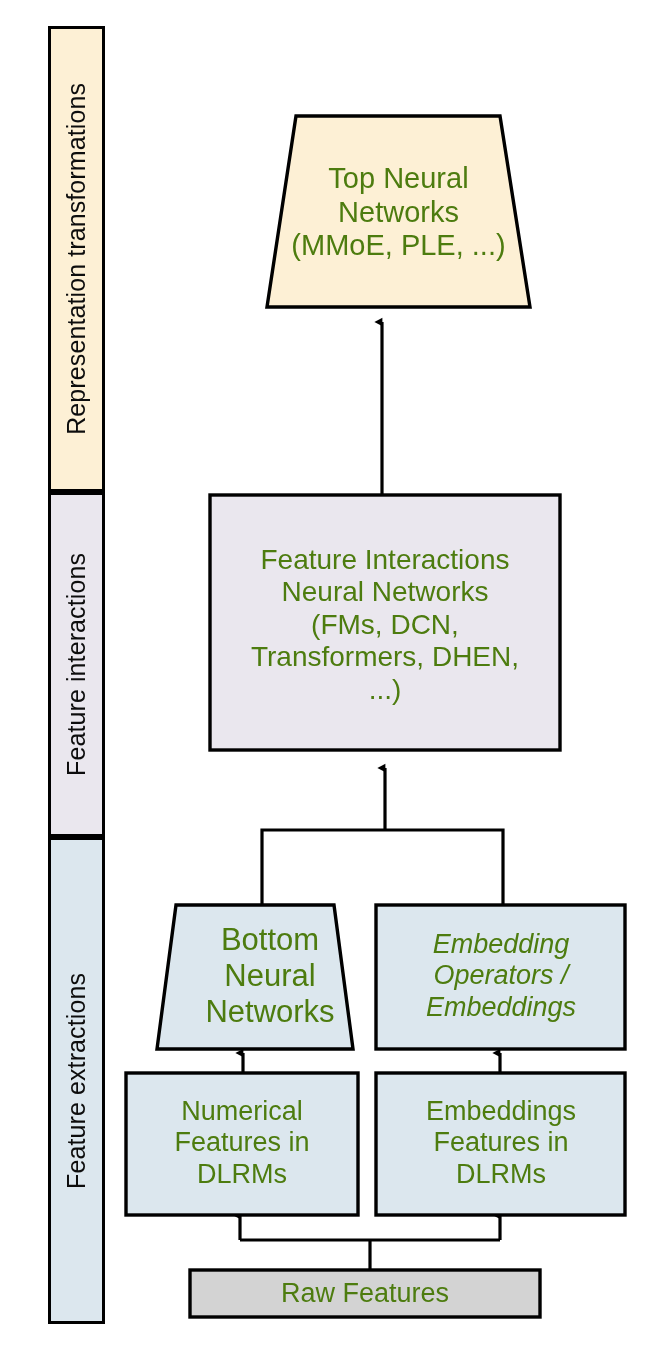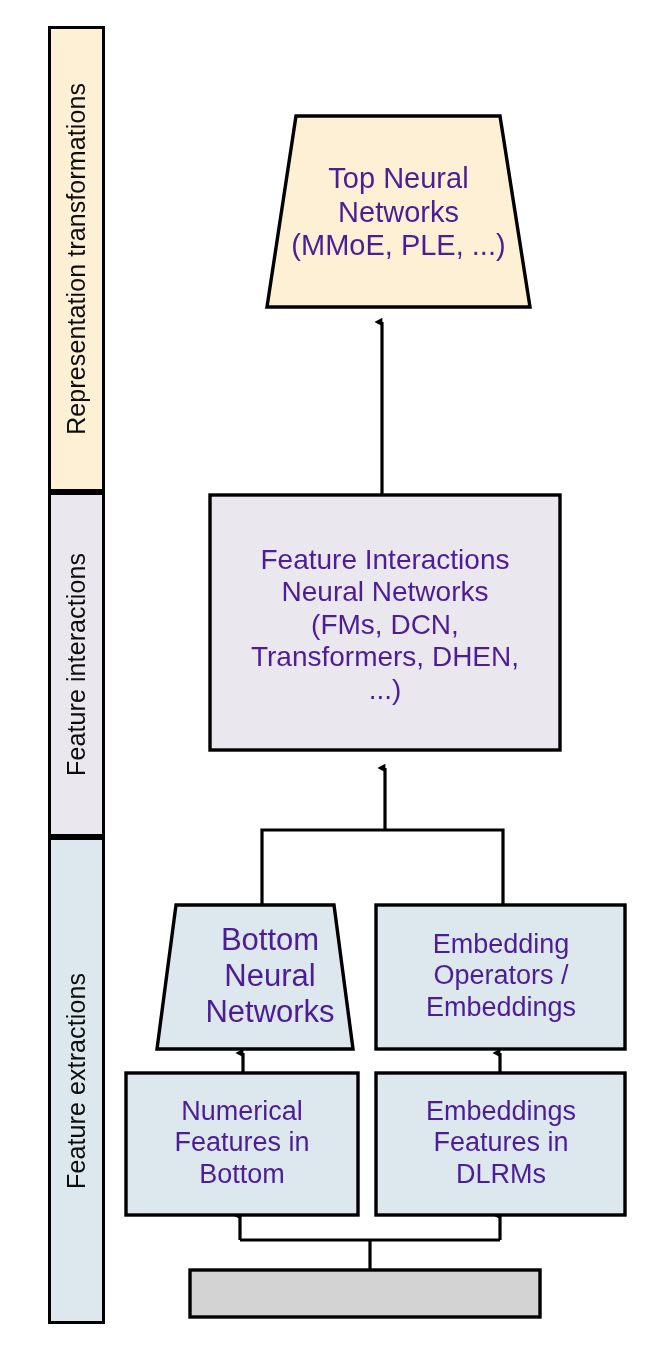--- a/index.html
+++ b/index.html
@@ -58,21 +58,21 @@
   }
   #stage-extraction {
     top: 837px;
     height: 487px;
     background: #DCE7EE;
   }
   
   .node-label {
     position: absolute;
     text-align: center;
-    color: #4c1d95;
+    color: #4d7c0f;
     line-height: 1.16;
     white-space: pre-line;
     display: flex;
     align-items: center;
     justify-content: center;
     pointer-events: none;
   }
   #label-top-nn {
     left: 267px; top: 150px; width: 263px; height: 125px;
     font-size: 29px;
@@ -81,20 +81,21 @@
     left: 210px; top: 500px; width: 350px; height: 250px;
     font-size: 28px;
   }
   #label-bottom-nn {
     left: 170px; top: 912px; width: 200px; height: 128px;
     font-size: 31px;
   }
   #label-embedding {
     left: 378px; top: 910px; width: 246px; height: 132px;
     font-size: 27px;
+    font-style: italic;
   }
   #label-numerical {
     left: 128px; top: 1082px; width: 228px; height: 122px;
     font-size: 27px;
   }
   #label-categorical {
     left: 378px; top: 1082px; width: 246px; height: 122px;
     font-size: 27px;
   }
   #label-raw-features {
@@ -172,20 +173,21 @@
   <div class="node-label" id="label-bottom-nn">Bottom
 Neural
 Networks</div>
 
   <div class="node-label" id="label-embedding">Embedding
 Operators /
 Embeddings</div>
 
   <div class="node-label" id="label-numerical">Numerical
 Features in
-Bottom</div>
+DLRMs</div>
 
   <div class="node-label" id="label-categorical">Embeddings
 Features in
 DLRMs</div>
 
+  <div class="node-label" id="label-raw-features">Raw Features</div>
 
 </div>
 
 </body></html>

